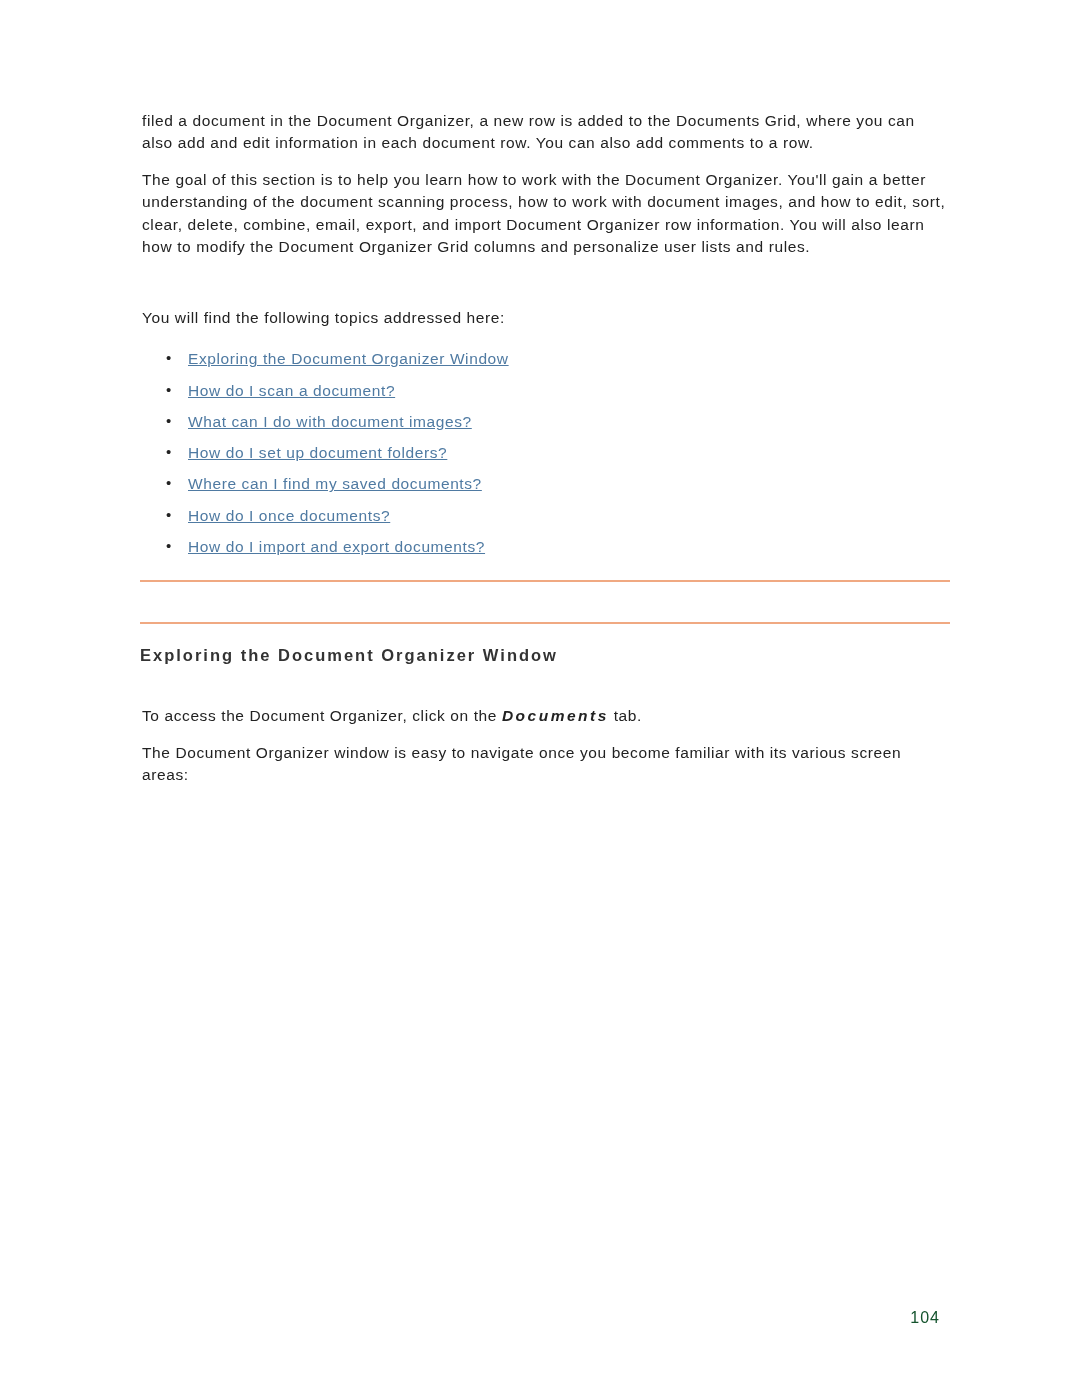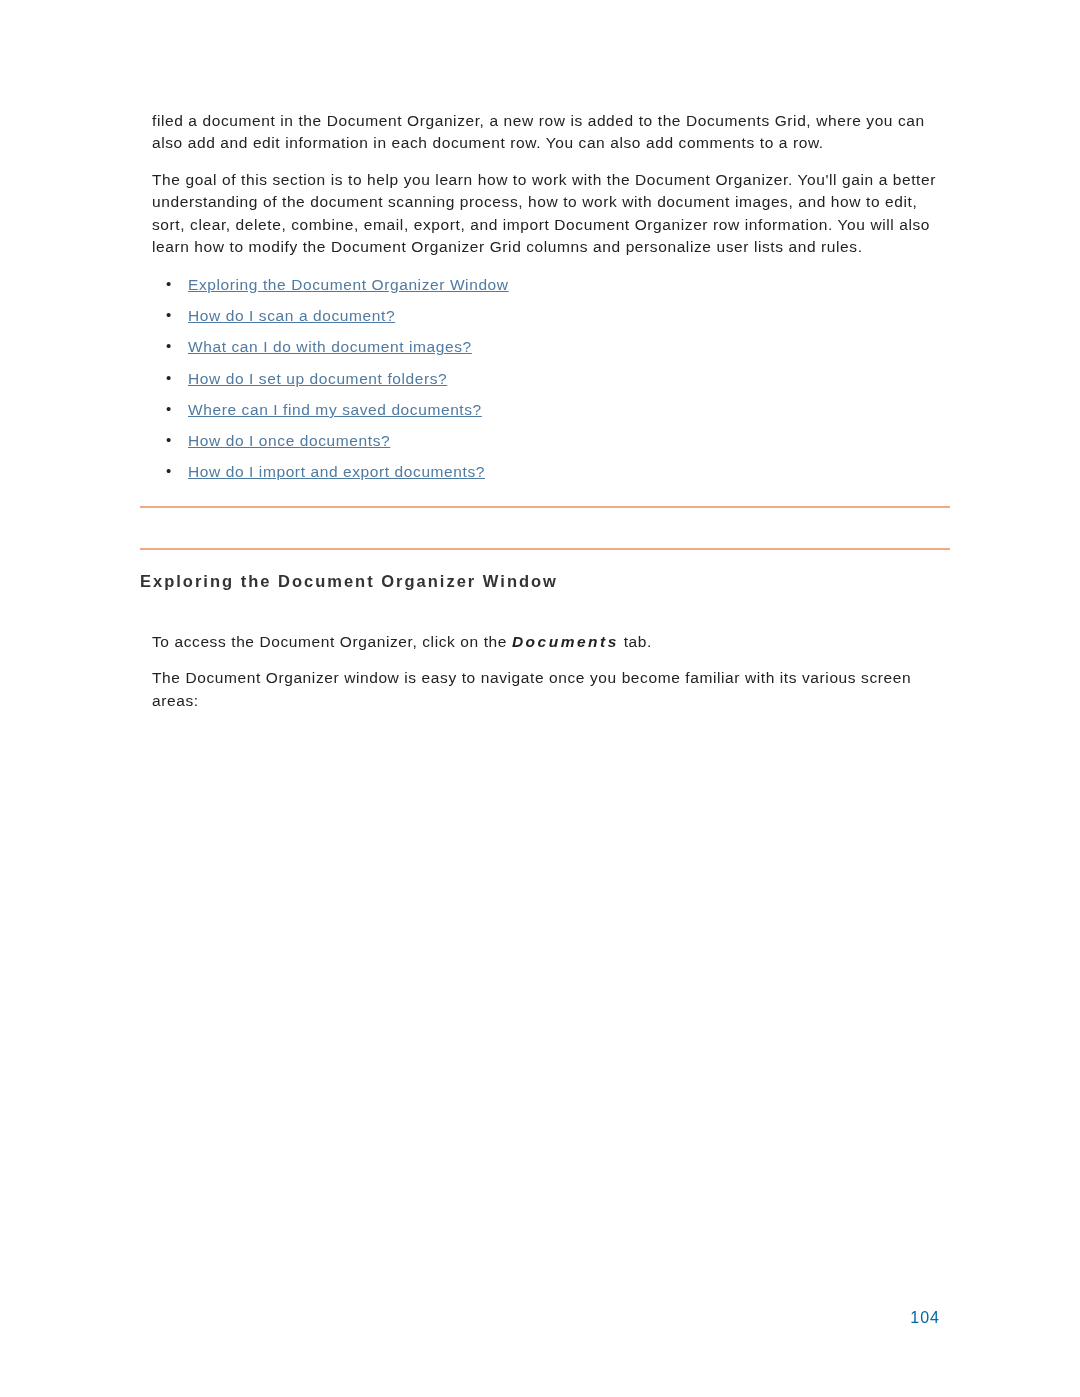--- a/index.html
+++ b/index.html
@@ -14,21 +14,21 @@
   .page {
     box-sizing: border-box;
     padding: 110px 130px 0 140px;
     position: relative;
     height: 100%;
   }
   .para {
     font-size: 15.5px;
     line-height: 1.45;
     letter-spacing: 0.6px;
-    margin: 0 0 14px 12px;
+    margin: 0 0 14px 2px;
   }
   .topics-intro {
     margin-top: 48px;
     margin-bottom: 18px;
   }
   ul.topics {
     list-style: none;
     margin: 0 0 20px 0;
     padding: 0 0 0 48px;
   }
@@ -70,32 +70,33 @@
     font-weight: bold;
     letter-spacing: 2.5px;
     font-style: italic;
   }
   .page-number {
     position: absolute;
     bottom: 70px;
     right: 140px;
     font-size: 16px;
     letter-spacing: 1px;
-    color: #0369a1;
+    color: #14532d;
   }
 </style>
 </head>
 <body>
 
 <div class="page">
 
   <p class="para">filed a document in the Document Organizer, a new row is added to the Documents Grid, where you can also add and edit information in each document row. You can also add comments to a row.</p>
 
   <p class="para">The goal of this section is to help you learn how to work with the Document Organizer. You'll gain a better understanding of the document scanning process, how to work with document images, and how to edit, sort, clear, delete, combine, email, export, and import Document Organizer row information. You will also learn how to modify the Document Organizer Grid columns and personalize user lists and rules.</p>
 
+  <p class="para topics-intro">You will find the following topics addressed here:</p>
 
   <ul class="topics">
     <li>
       <a href="#" class="topic-link">Exploring the Document Organizer Window</a>
     </li>
     <li>
       <a href="#" class="topic-link">How do I scan a document?</a>
     </li>
     <li>
       <a href="#" class="topic-link">What can I do with document images?</a>

